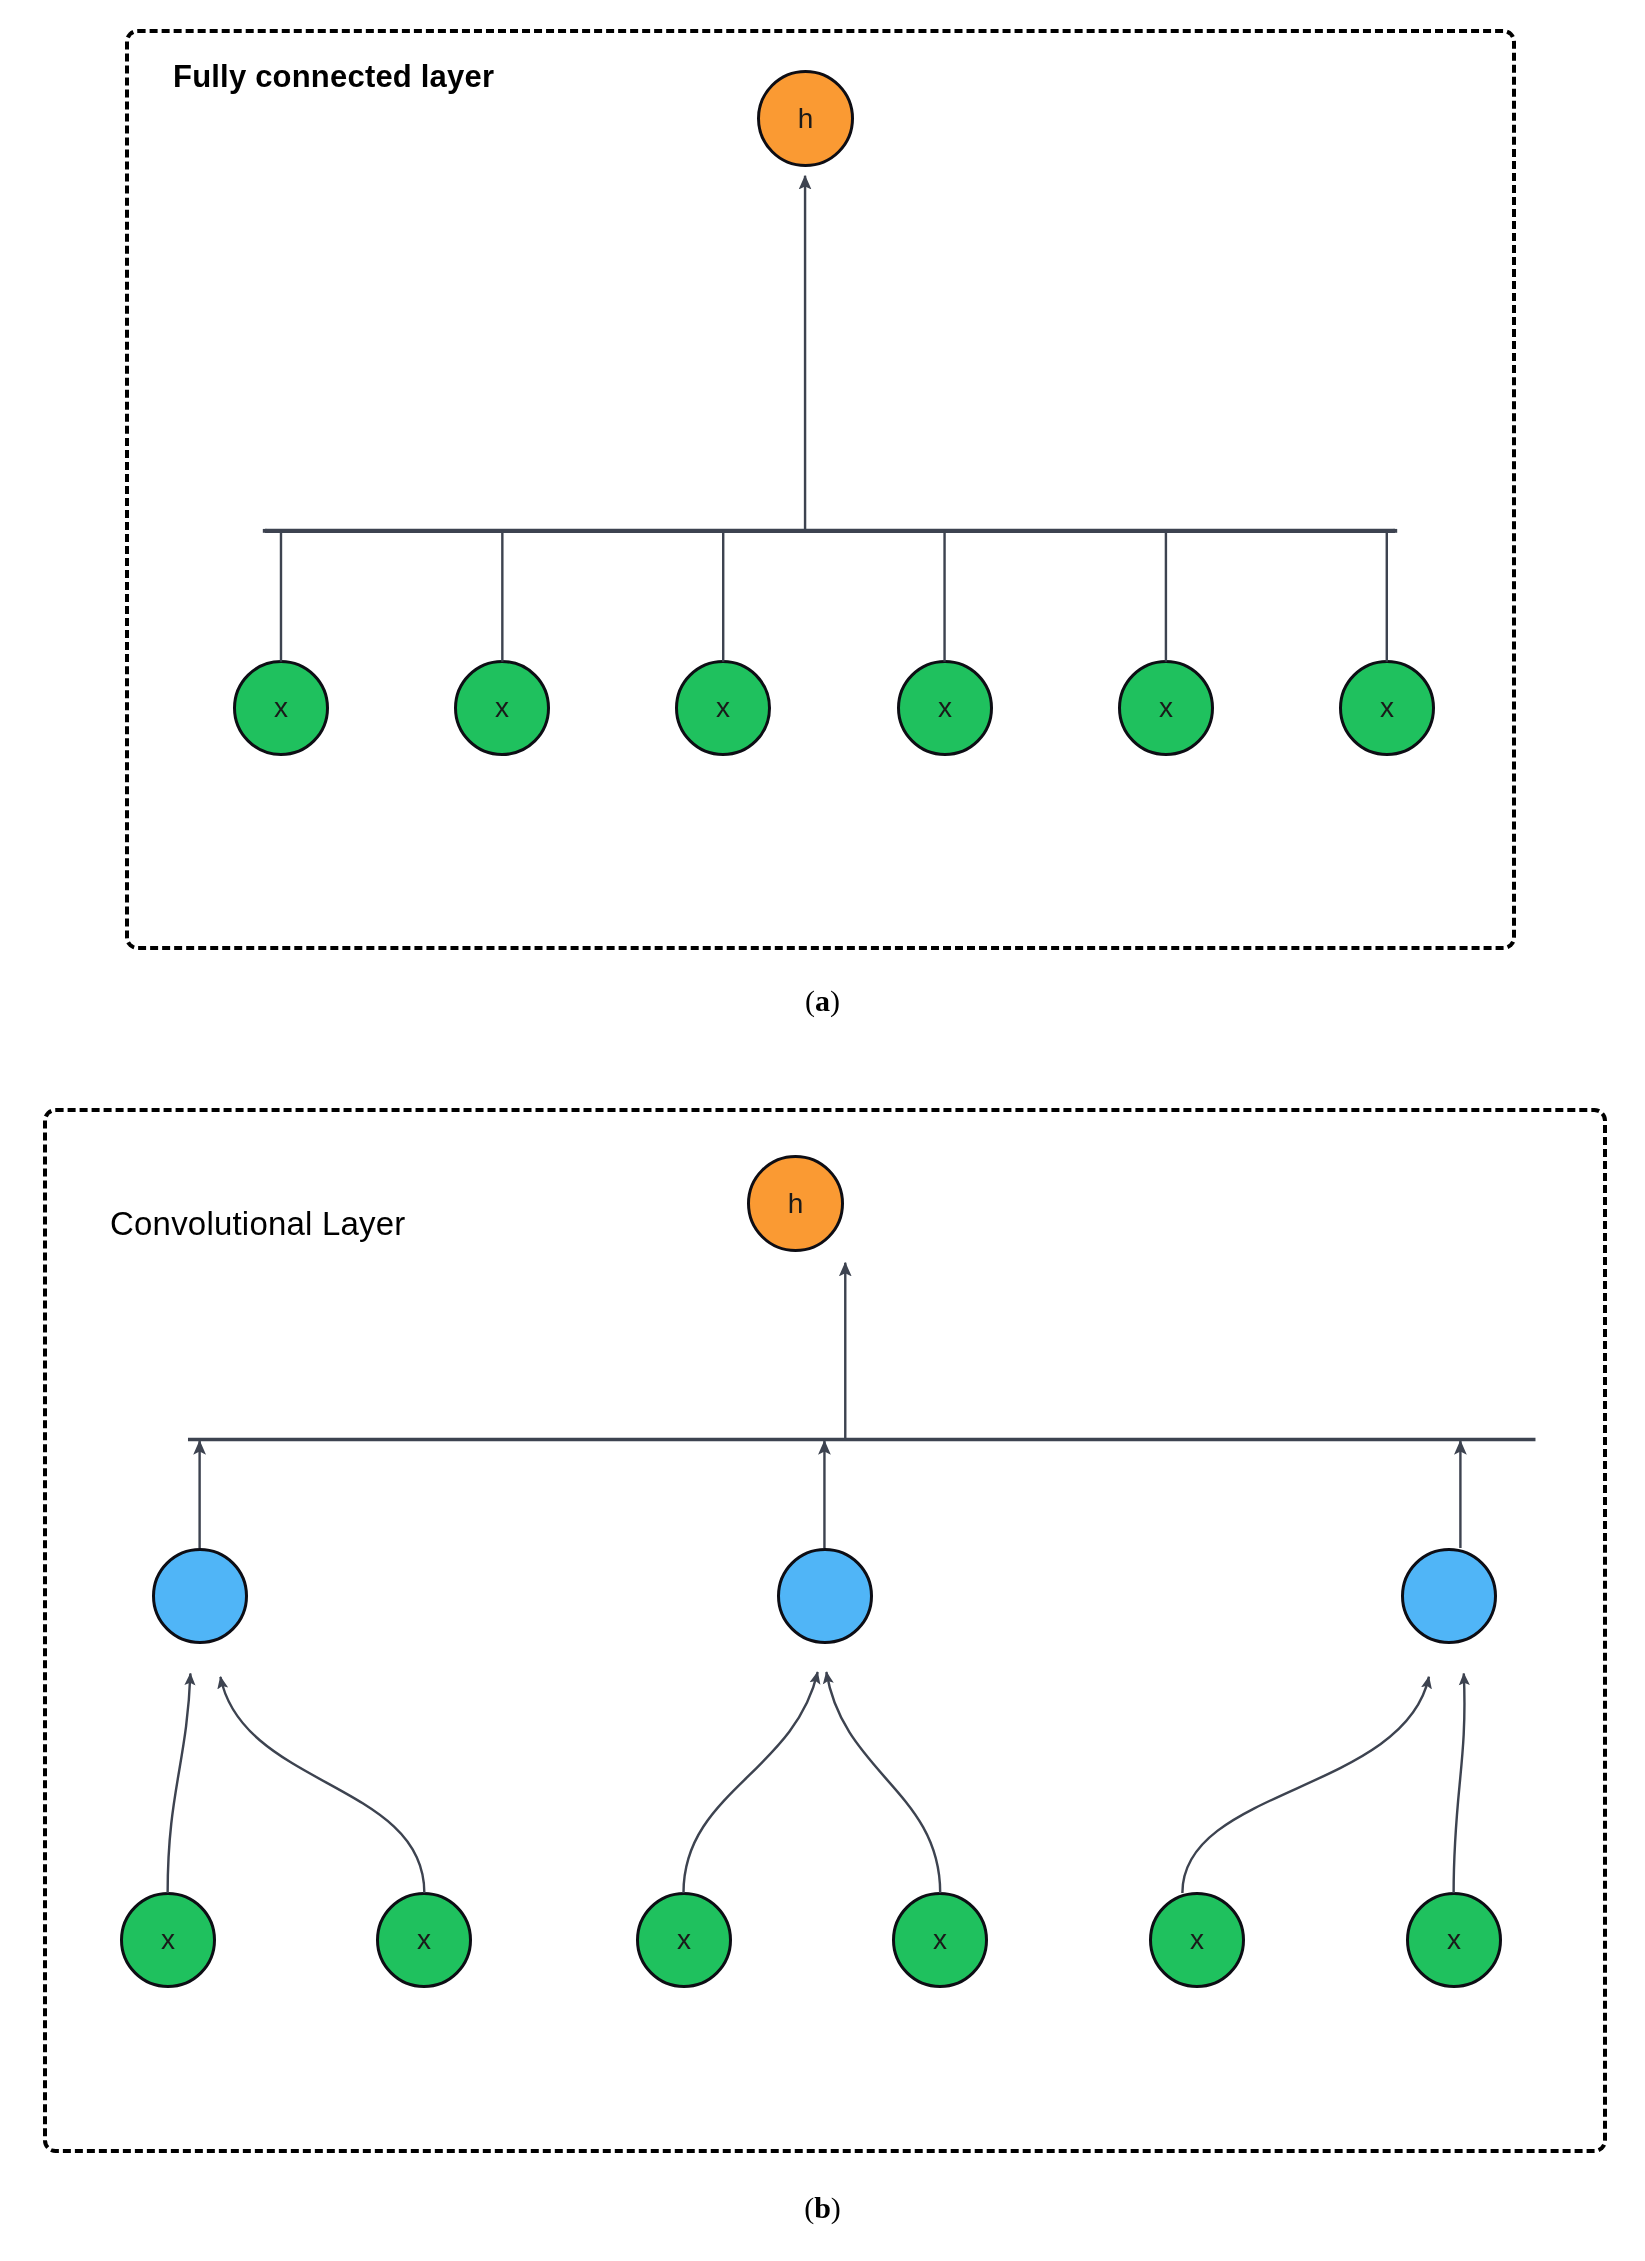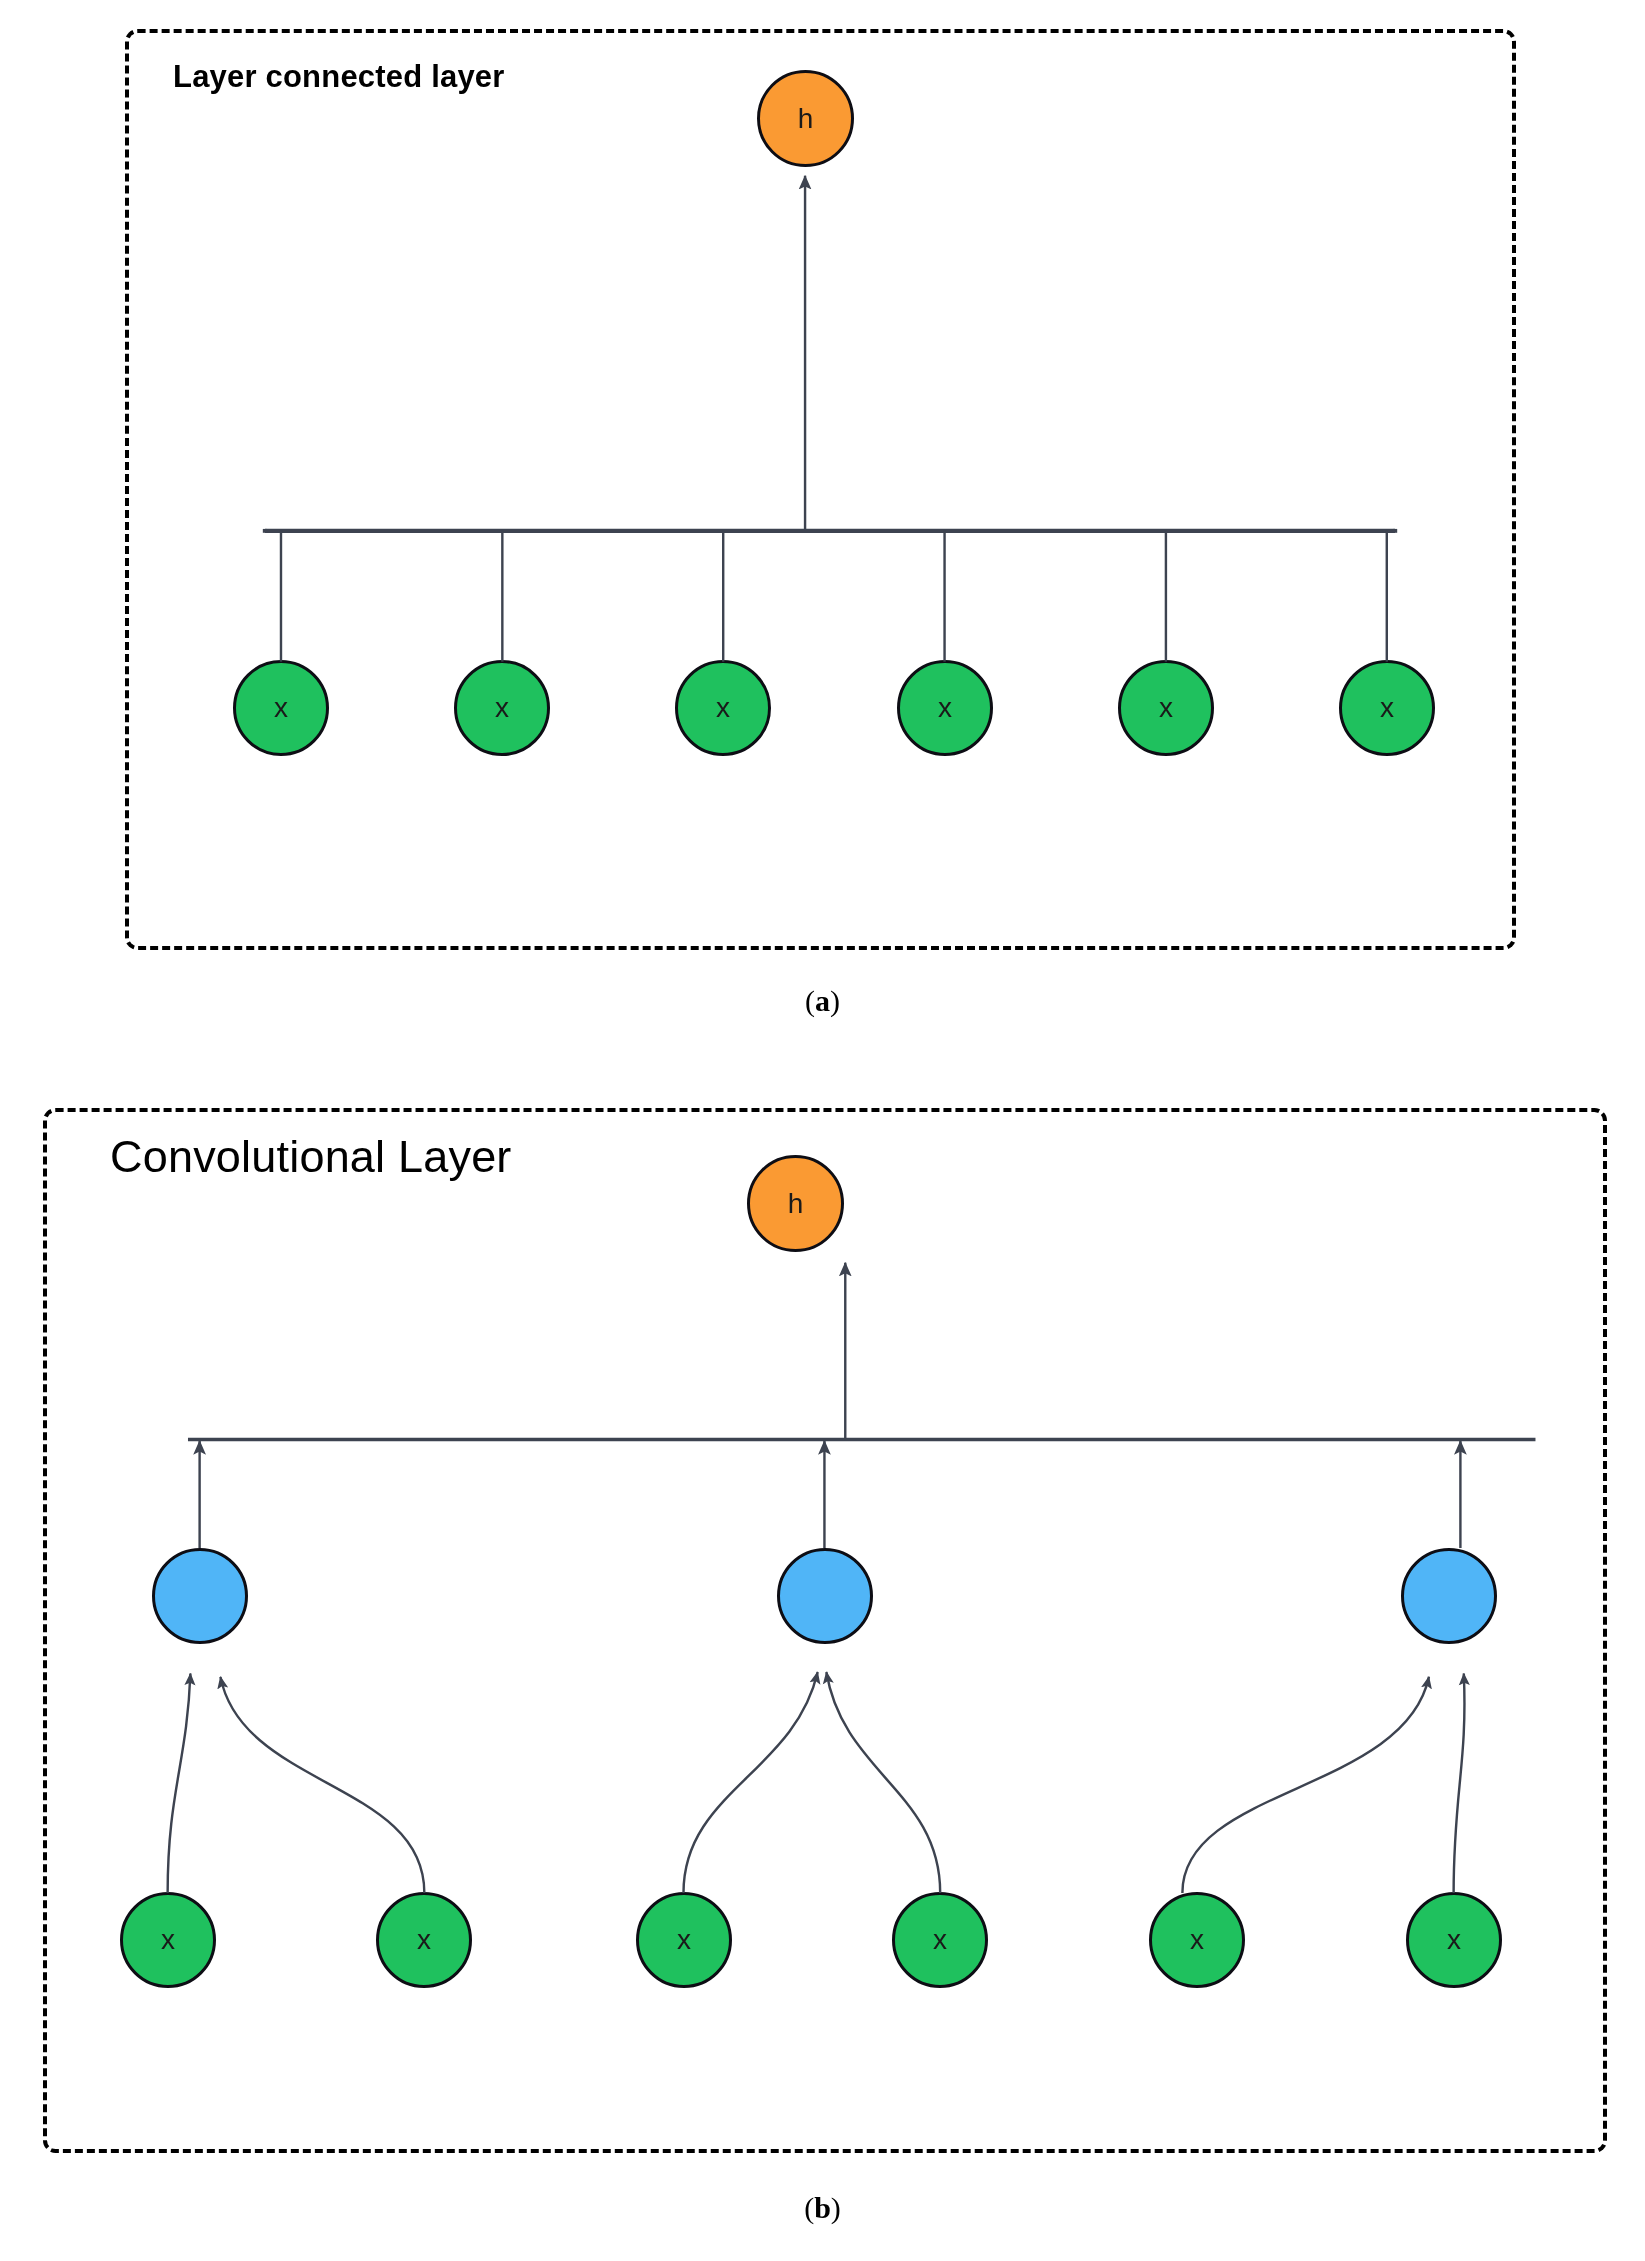--- a/index.html
+++ b/index.html
@@ -50,22 +50,22 @@
   }
   #title-a {
     left: 173px;
     top: 61px;
     font-size: 31px;
     font-weight: bold;
     letter-spacing: 0.2px;
   }
   #title-b {
     left: 110px;
-    top: 1134px;
-    font-size: 45px;
+    top: 1207px;
+    font-size: 33px;
     font-weight: normal;
     letter-spacing: 0.2px;
   }
 
   
   .wires {
     position: absolute;
     left: 0;
     top: 0;
     width: 1645px;
@@ -120,21 +120,21 @@
   #caption-a { top: 986px; }
   #caption-b { top: 2193px; }
 </style>
 </head>
 <body>
 
 <div class="page">
 
   <div class="panel" id="panel-a"></div>
 
-  <div class="panel-title" id="title-a">Layer connected layer</div>
+  <div class="panel-title" id="title-a">Fully connected layer</div>
 
   <div class="node node-h" style="left:757px; top:70px;">
     <span>h</span>
   </div>
 
   <div class="node node-x" style="left:233px; top:660px;">
     <span>x</span>
   </div>
   <div class="node node-x" style="left:454px; top:660px;">
     <span>x</span>

